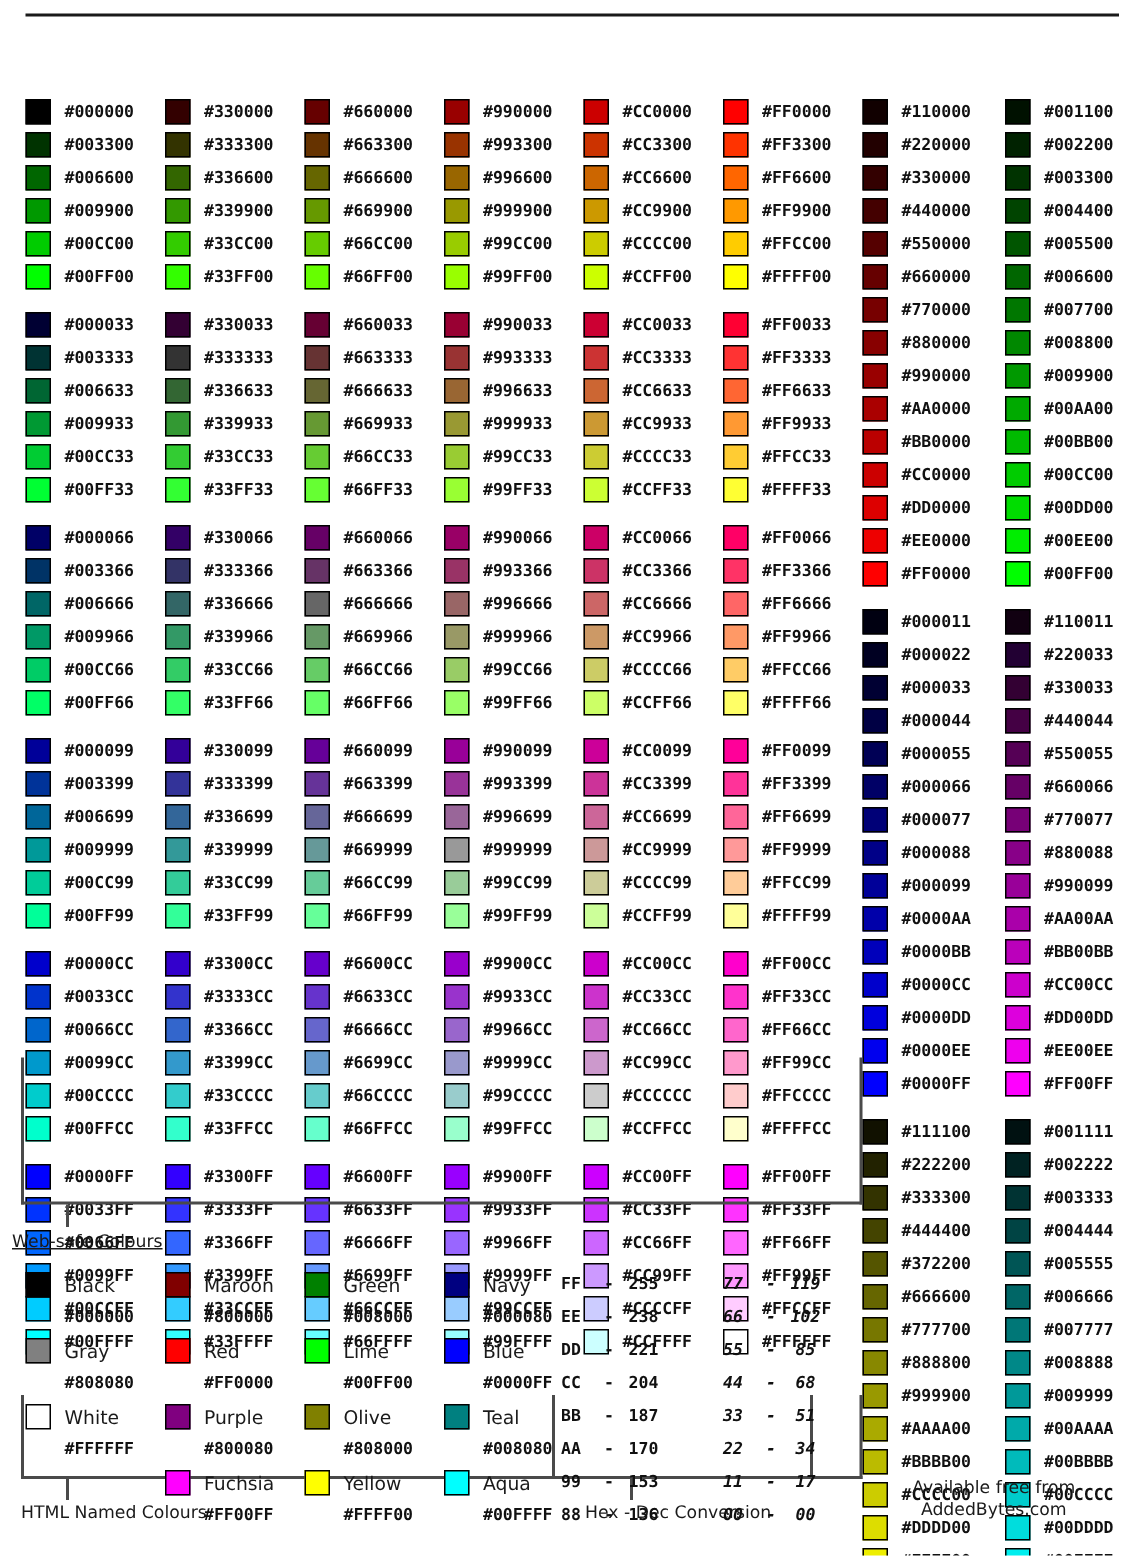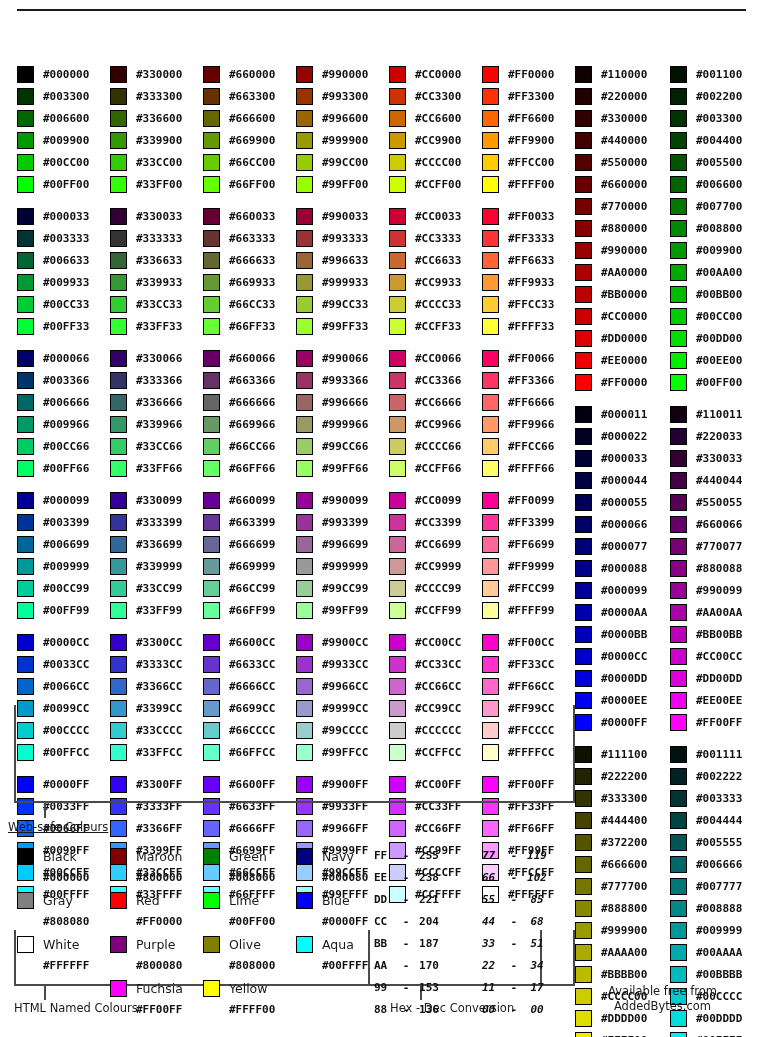--- a/index.html
+++ b/index.html
@@ -584,20 +584,24 @@
     <div class="named-col" style="left: 296px;">
       <div class="named-item">
         <div class="cellrow"><span class="sw" style="background: rgb(0, 0, 128);"></span><span class="named-name">Navy</span></div>
         <div class="named-hex">#000080</div>
       </div>
       <div class="named-item">
         <div class="cellrow"><span class="sw" style="background: rgb(0, 0, 255);"></span><span class="named-name">Blue</span></div>
         <div class="named-hex">#0000FF</div>
       </div>
       <div class="named-item">
+        <div class="cellrow"><span class="sw" style="background: rgb(0, 128, 128);"></span><span class="named-name">Teal</span></div>
+        <div class="named-hex">#008080</div>
+      </div>
+      <div class="named-item">
         <div class="cellrow"><span class="sw" style="background: rgb(0, 255, 255);"></span><span class="named-name">Aqua</span></div>
         <div class="named-hex">#00FFFF</div>
       </div>
     </div>
   </div>
 
 <div id="hexdec-area">
     <div class="hexdec-col" style="left: 0px;">
       <div class="hexdec-row"><span class="hd-h">FF</span><span class="hd-dash">-</span><span class="hd-d">255</span></div>
       <div class="hexdec-row"><span class="hd-h">EE</span><span class="hd-dash">-</span><span class="hd-d">238</span></div>

